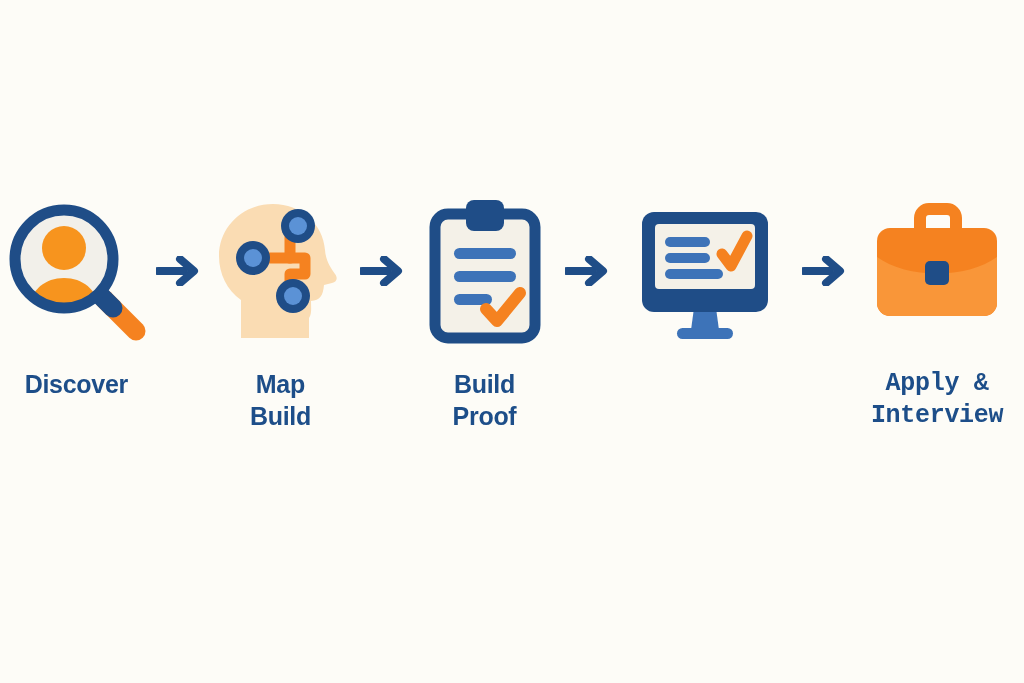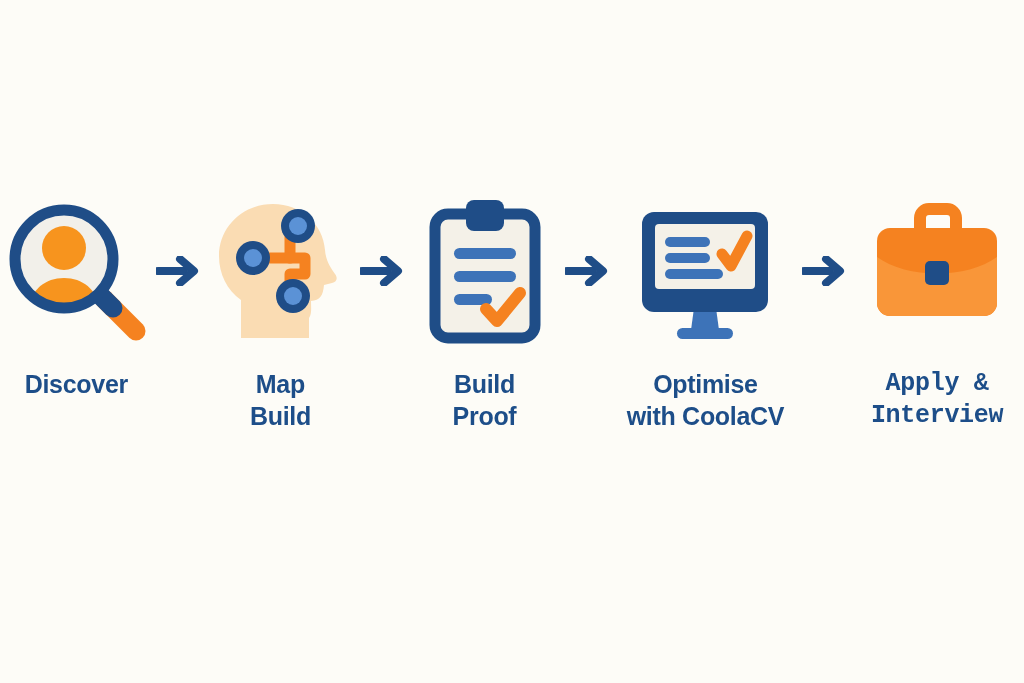--- a/index.html
+++ b/index.html
@@ -173,22 +173,20 @@
 
           <rect x="25" y="28" width="100" height="65" rx="4" fill="#f4f1e8"></rect>
 
           <rect x="35" y="41" width="45" height="10" rx="5" fill="#3d73b8"></rect>
           <rect x="35" y="57" width="45" height="10" rx="5" fill="#3d73b8"></rect>
           <rect x="35" y="73" width="58" height="10" rx="5" fill="#3d73b8"></rect>
 
           <path d="M92 58 L 101 70 L 117 40" stroke="#f58220" stroke-width="11" fill="none" stroke-linecap="round" stroke-linejoin="round"></path>
         </svg>
       </div>
-      <div class="step-label">Optimise
-with CoolaCV</div>
     </div>
 
     <div class="arrow-box">
       <svg width="44" height="30" viewBox="0 0 44 30" aria-hidden="true">
         <path d="M2 15 L 28 15" stroke="#1f4d87" stroke-width="8" stroke-linecap="round" fill="none"></path>
         <path d="M24 3 L 38 15 L 24 27" stroke="#1f4d87" stroke-width="8" stroke-linecap="round" stroke-linejoin="round" fill="none"></path>
       </svg>
     </div>
 
     <div class="step step-apply">

